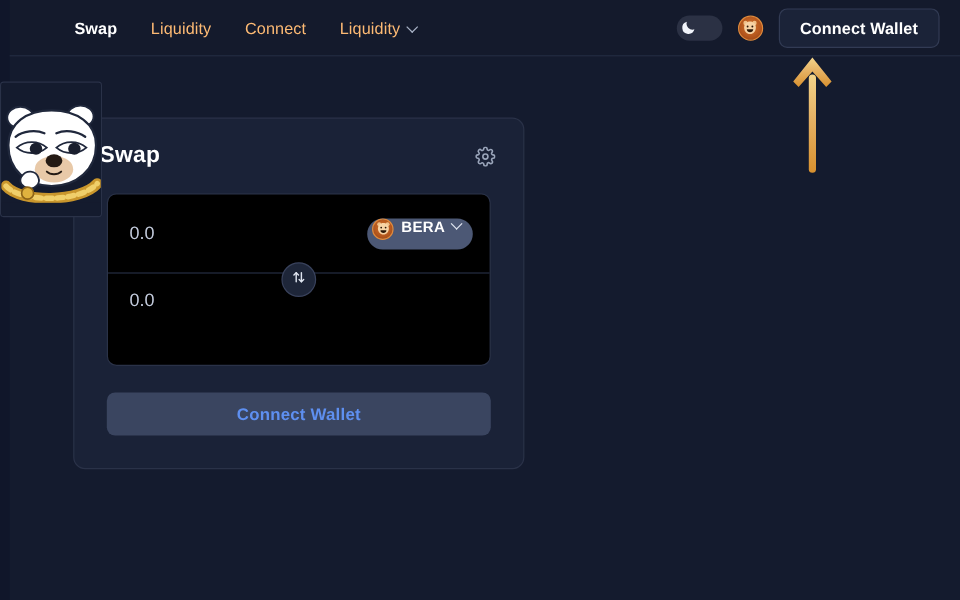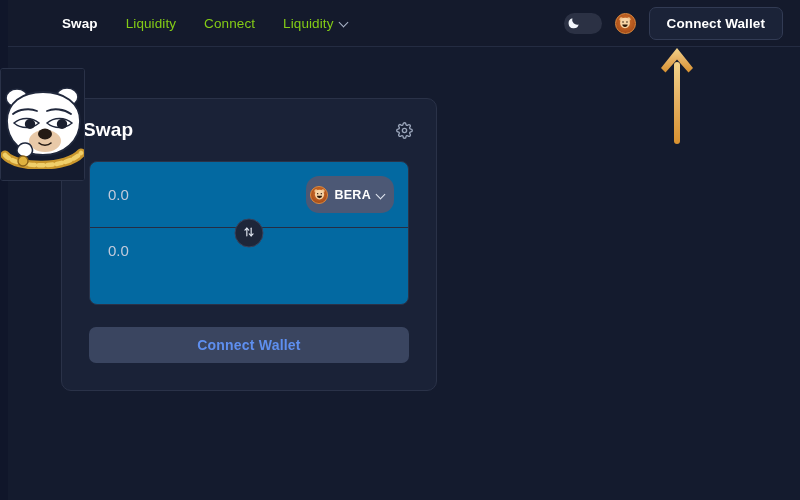--- a/index.html
+++ b/index.html
@@ -40,21 +40,21 @@
 
   .nav {
     display: flex;
     align-items: center;
     gap: 28px;
     margin-left: 62px;
   }
 
   .nav-item {
     font-size: 13.5px;
-    color: #84cc16;
+    color: #fdba74;
     letter-spacing: 0.1px;
     cursor: pointer;
     white-space: nowrap;
     display: flex;
     align-items: center;
     gap: 6px;
   }
 
   .nav-item.active {
     color: #ffffff;
@@ -168,21 +168,21 @@
   .gear-btn {
     width: 22px; height: 22px;
     display: flex;
     align-items: center;
     justify-content: center;
     cursor: pointer;
   }
 
   .swap-body {
     margin: 0 27px 0 27px;
-    background: #0369a1;
+    background: #000000;
     border: 1px solid #2a3248;
     border-radius: 8px;
     position: relative;
   }
 
   .swap-row {
     height: 66px;
     padding: 0 14px 0 18px;
     display: flex;
     align-items: center;
@@ -195,25 +195,24 @@
     background: transparent;
     border: none;
     outline: none;
     color: #c2cadb;
     font-size: 15px;
     font-family: "Liberation Sans", sans-serif;
     width: 150px;
   }
 
   .token-pill {
-    height: 37px;
+    height: 26px;
     border-radius: 13px;
     padding: 0 8px 0 4px;
     display: flex;
-    align-items: center;
     gap: 6px;
     cursor: pointer;
     background: #4c5875;
   }
   .token-pill .tlabel {
     font-size: 12.5px;
     font-weight: bold;
     color: #ffffff;
     letter-spacing: 0.3px;
   }

